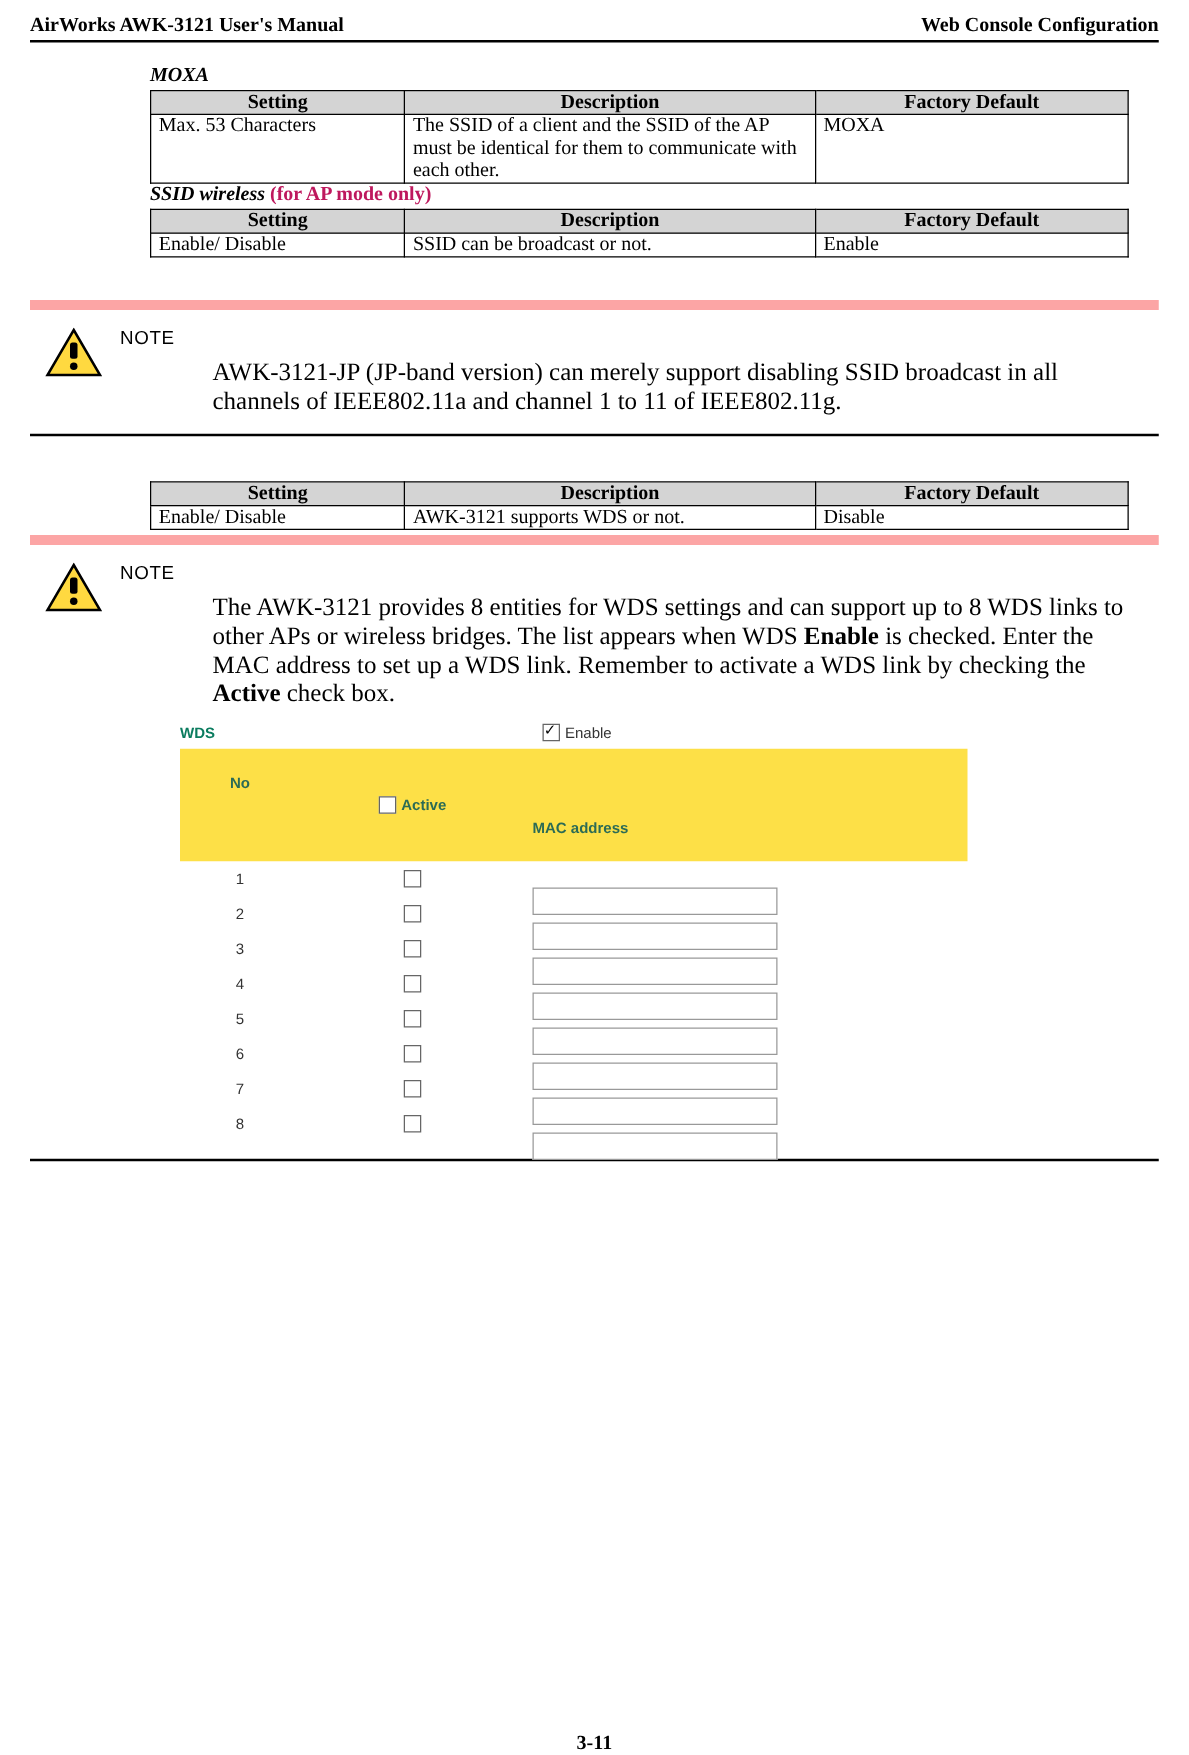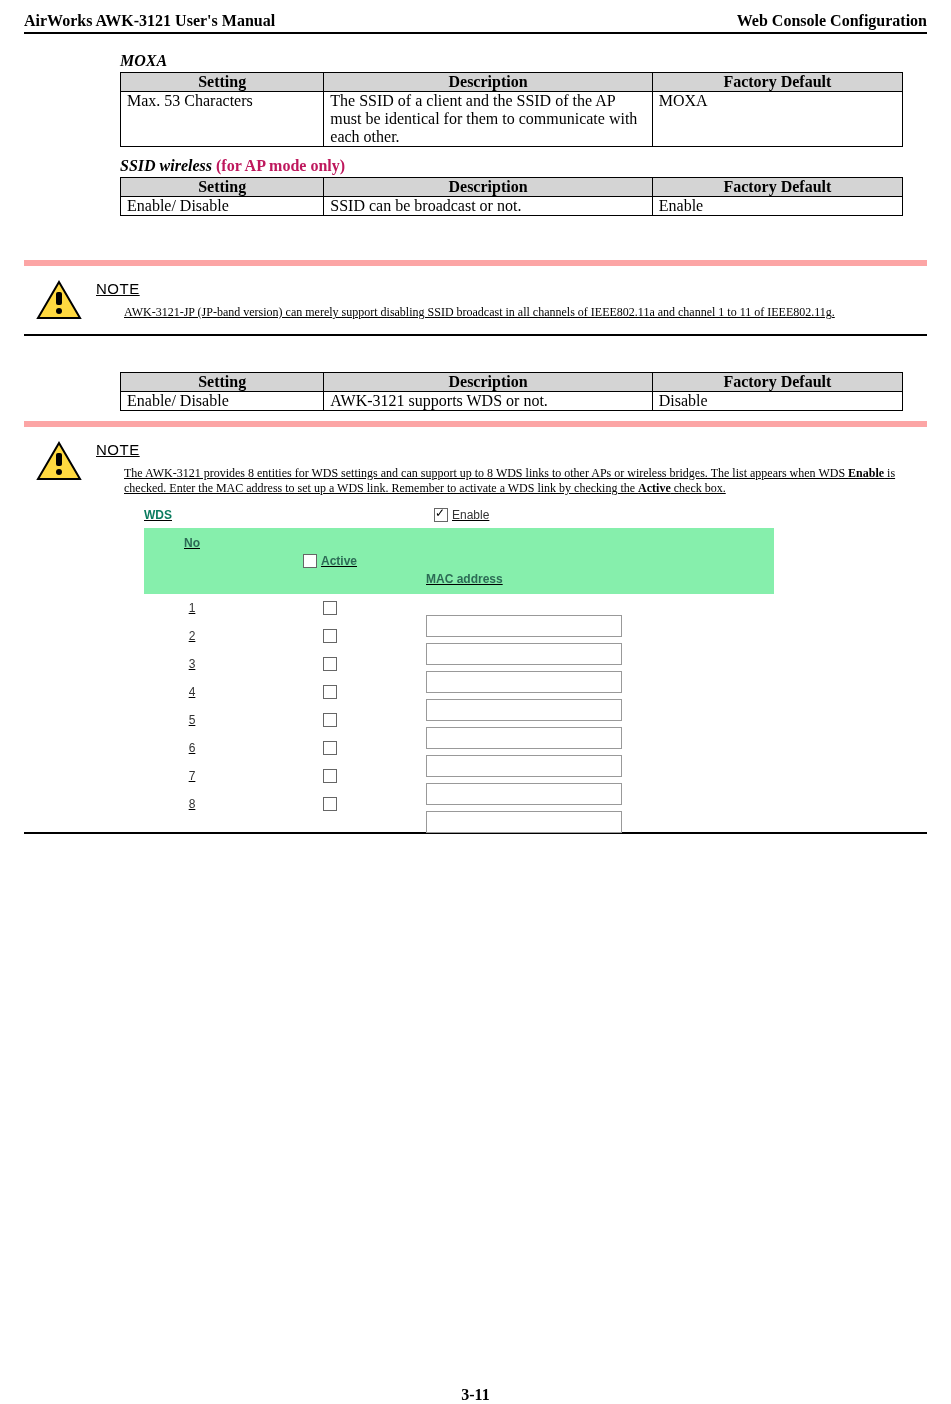--- a/index.html
+++ b/index.html
@@ -41,43 +41,41 @@
     font-weight: bold;
   }
   .section-title .red {
     color: #be185d;
     font-weight: bold;
   }
   table.defn {
     width: 100%;
     border-collapse: collapse;
     margin-top: 2px;
-    margin-bottom: 10px;
   }
   table.defn th, table.defn td {
     border: 1px solid #000;
     padding: 0 6px;
     text-align: left;
     vertical-align: top;
     font-size: 16px;
   }
   table.defn th {
     background: #d4d4d4;
     font-weight: bold;
     text-align: center;
   }
   .col-setting { width: 26%; }
   .col-desc    { width: 42%; }
   .col-def     { width: 32%; }
   .note-block {
-    border-top: 6px solid #fca5a5;
+    border-top: 8px solid #fca5a5;
     border-bottom: 2px solid #000;
     padding: 14px 0 14px 0;
     margin-top: 8px;
-    text-decoration: underline;
   }
   .note-outer {
     display: flex;
     gap: 14px;
     padding-left: 12px;
     padding-right: 18px;
   }
   .warn-icon {
     flex: 0 0 auto;
     width: 46px;
@@ -87,22 +85,22 @@
     flex: 1 1 auto;
   }
   .note-label {
     font-family: Arial, Helvetica, sans-serif;
     font-size: 15px;
     font-weight: normal;
     letter-spacing: 0.5px;
     margin-bottom: 8px;
   }
   .note-text {
-    margin-left: 28px;
-    font-size: 12px;
+    margin-left: 74px;
+    font-size: 20px;
   }
   .bold { font-weight: bold; }
   .wds-table-img {
     margin-left: 48px;
     margin-top: 12px;
     width: 630px;
     font-family: Arial, Helvetica, sans-serif;
     font-size: 12px;
     color: #333;
   }
@@ -115,23 +113,23 @@
     color: #0b7c5f;
     font-weight: bold;
     width: 290px;
   }
   .wds-enable {
     display: flex;
     align-items: center;
     gap: 4px;
   }
   .wds-header {
-    background: #86efac;
-    display: flex;
-    padding: 8px 0;
+    background: #fde047;
+    display: flex;
+    padding: 20px 0;
     font-weight: bold;
     color: #2c6b55;
   }
   .wds-col-no    { width: 96px; text-align: center; }
   .wds-col-act   { width: 180px; text-align: center; display:flex; justify-content:center; align-items:center; gap:4px;}
   .wds-col-mac   { flex: 1; padding-left: 6px; margin-top: 36px; }
   .wds-row {
     display: flex;
     align-items: center;
     height: 28px;

